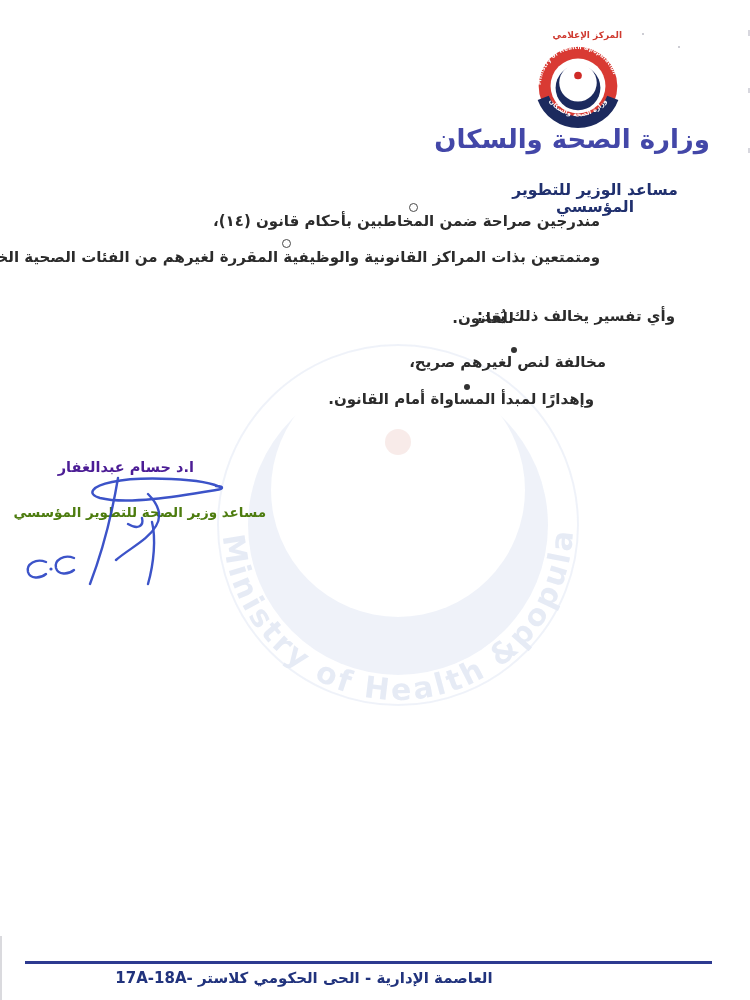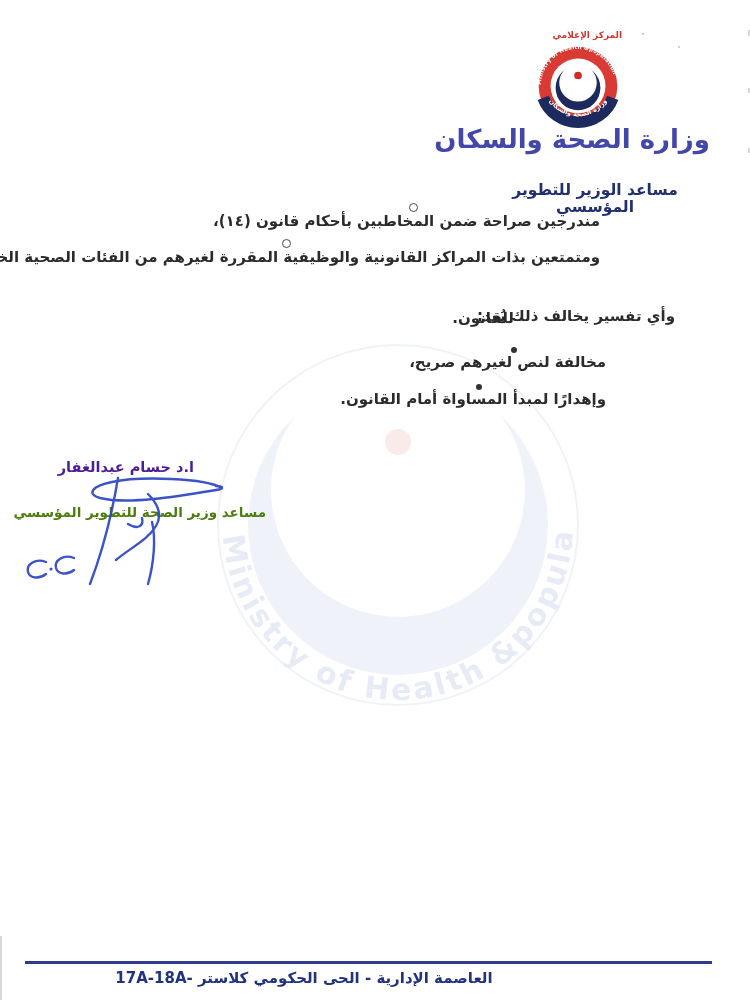--- a/index.html
+++ b/index.html
@@ -120,21 +120,21 @@
 
 <div class="abs cont-line" style="top:271px;right:236px;margin-top:38px;">للقانون.</div>
 
 <div class="para" style="top:307px;right:75px;">وأي تفسير يخالف ذلك يُعد:</div>
 
 <div class="row" style="top:347px;right:144px;">
   <span class="dmark"></span>
   <span>مخالفة لنص لغيرهم صريح،</span>
 </div>
 
-<div class="row" style="top:384px;right:144px;margin-left:25px;">
+<div class="row" style="top:384px;right:156px;margin-left:25px;">
   <span class="dmark"></span>
   <span>وإهدارًا لمبدأ المساواة أمام القانون.</span>
 </div>
 
 <div class="abs sig-name">ا.د حسام عبدالغفار</div>
 <div class="abs sig-title">مساعد وزير الصحة للتطوير المؤسسي</div>
 
 <svg class="abs sig-ink" viewBox="0 0 240 130" aria-hidden="true">
   <g fill="none" stroke="#2c45c4" stroke-width="2.4" stroke-linecap="round" opacity="0.92">
     <path d="M 212,20 C 195,10 130,8 102,14 C 82,18 76,26 90,30 C 118,37 170,28 206,22 C 214,21 214,18 206,18"></path>

